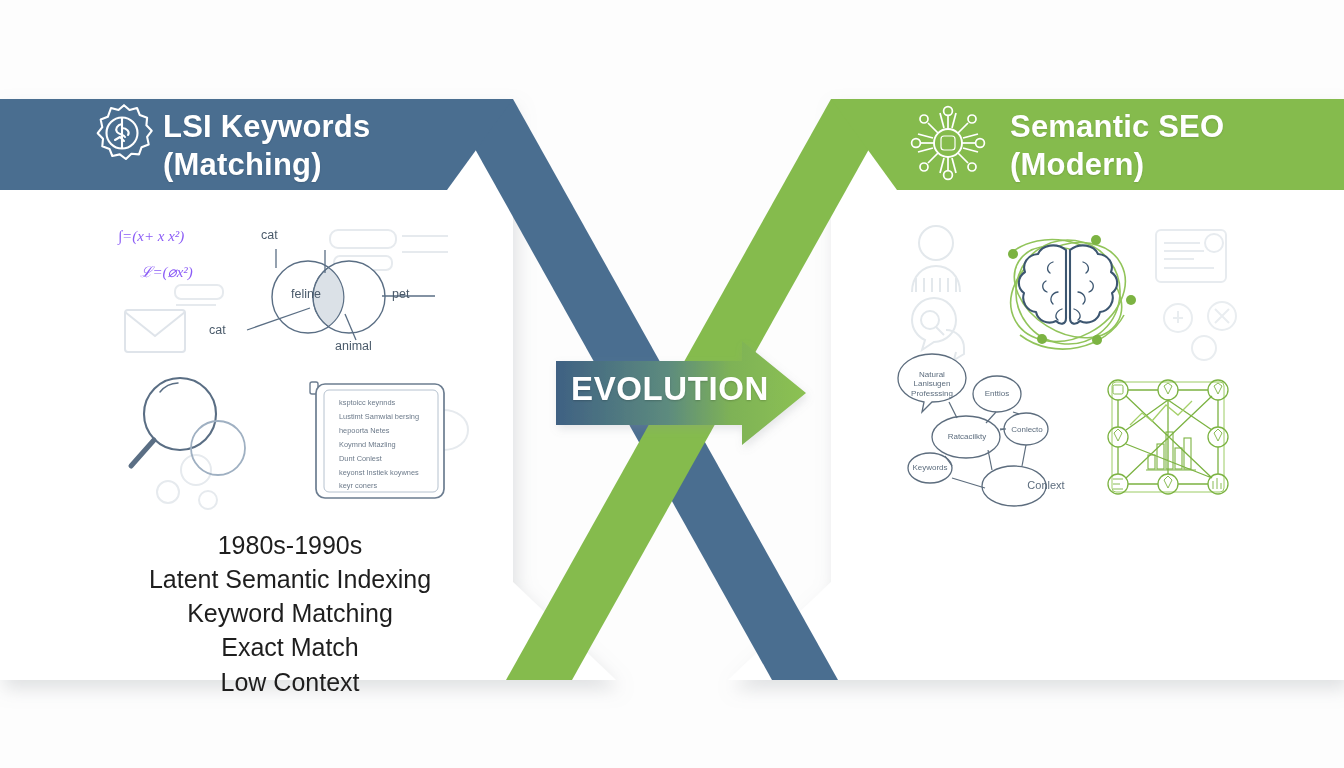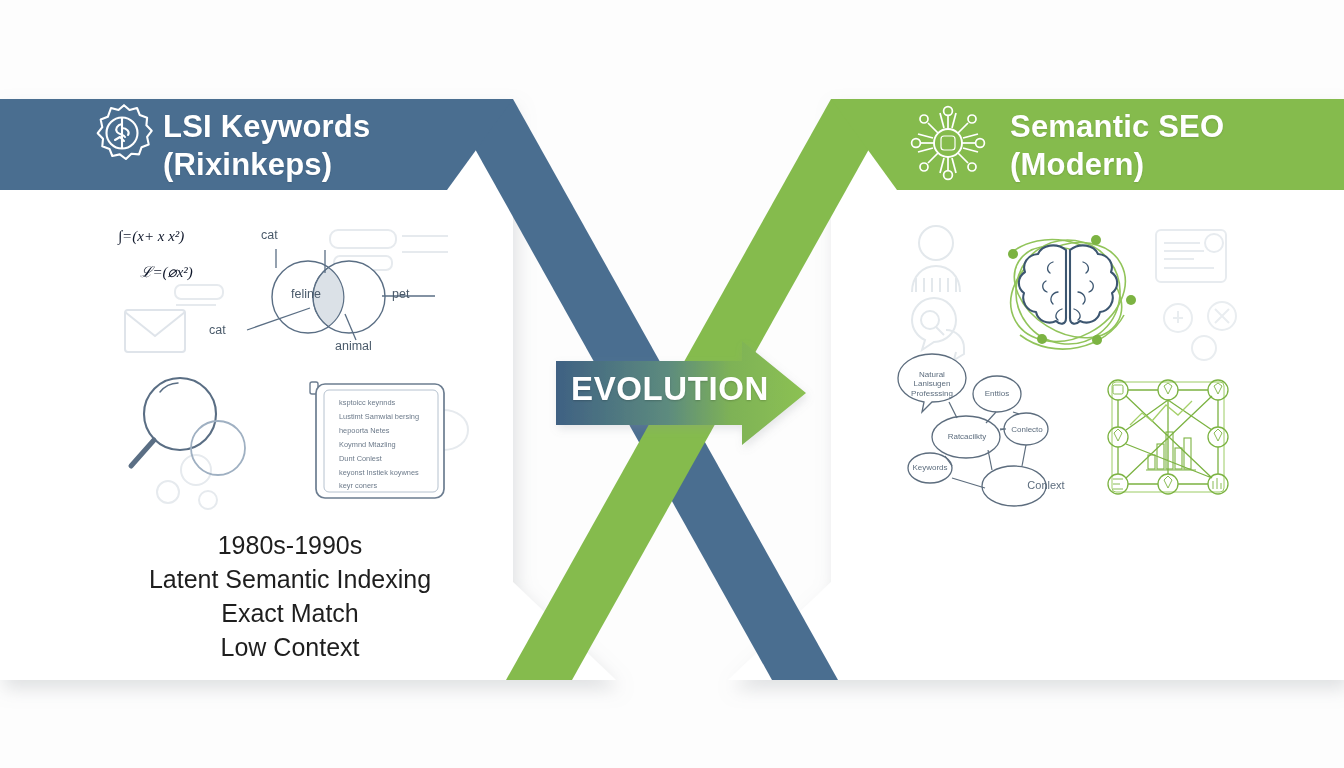--- a/index.html
+++ b/index.html
@@ -46,21 +46,21 @@
   }
   
   .bubble-label{
     position:absolute;color:#5d6d7e;font-size:8px;
     text-align:center;line-height:1.18;white-space:pre-line;
   }
   .doc-line{
     position:absolute;color:#6c7a8a;font-size:7.4px;white-space:nowrap;
   }
   .formula{
-    position:absolute;color:#0f172a;font-size:15px;
+    position:absolute;color:#8b5cf6;font-size:15px;
     font-family:"Liberation Serif","DejaVu Serif",serif;font-style:italic;
   }
 </style>
 </head>
 <body>
 
 <div class="stage">
 
   <svg class="layer" viewBox="0 0 1344 768">
     <defs>
@@ -294,21 +294,21 @@
         <path d="M1214,433 l4,-4 l4,4 l-4,8 Z"></path>
         <path d="M1164,480 l4,-4 l4,4 l-4,8 Z"></path>
         <path d="M1113,479 h10 M1113,484 h7 M1113,489 h10"></path>
         <path d="M1213,489 v-8 M1217,489 v-11 M1221,489 v-6"></path>
       </g>
     </g>
   </svg>
 
   <div class="banner-text" id="left-banner-text">
     <div>LSI Keywords</div>
-    <div>(Rixinkeps)</div>
+    <div>(Matching)</div>
   </div>
 
   <div class="banner-text" id="right-banner-text">
     <div>Semantic SEO</div>
     <div>(Modern)</div>
   </div>
 
   <div id="evolution-label">EVOLUTION</div>
 
   <div class="formula" style="left:118px;top:228px;">∫=(x+ x x²)</div>
@@ -333,18 +333,19 @@
 Professsing</div>
   <div class="bubble-label" style="left:977px;top:389px;width:40px;">Enttios</div>
   <div class="bubble-label" style="left:1008px;top:425px;width:38px;">Conlecto</div>
   <div class="bubble-label" style="left:938px;top:432px;width:58px;">Ratcacilkty</div>
   <div class="bubble-label" style="left:911px;top:463px;width:38px;">Keywords</div>
   <div class="bubble-label" style="left:992px;top:479px;width:44px;font-size:11px;margin-left:32px;">Conlext</div>
 
   <div class="panel-list" id="left-list">
     <div>1980s-1990s</div>
     <div>Latent Semantic Indexing</div>
+    <div>Keyword Matching</div>
     <div>Exact Match</div>
     <div>Low Context</div>
   </div>
 
 
 </div>
 
 </body></html>

